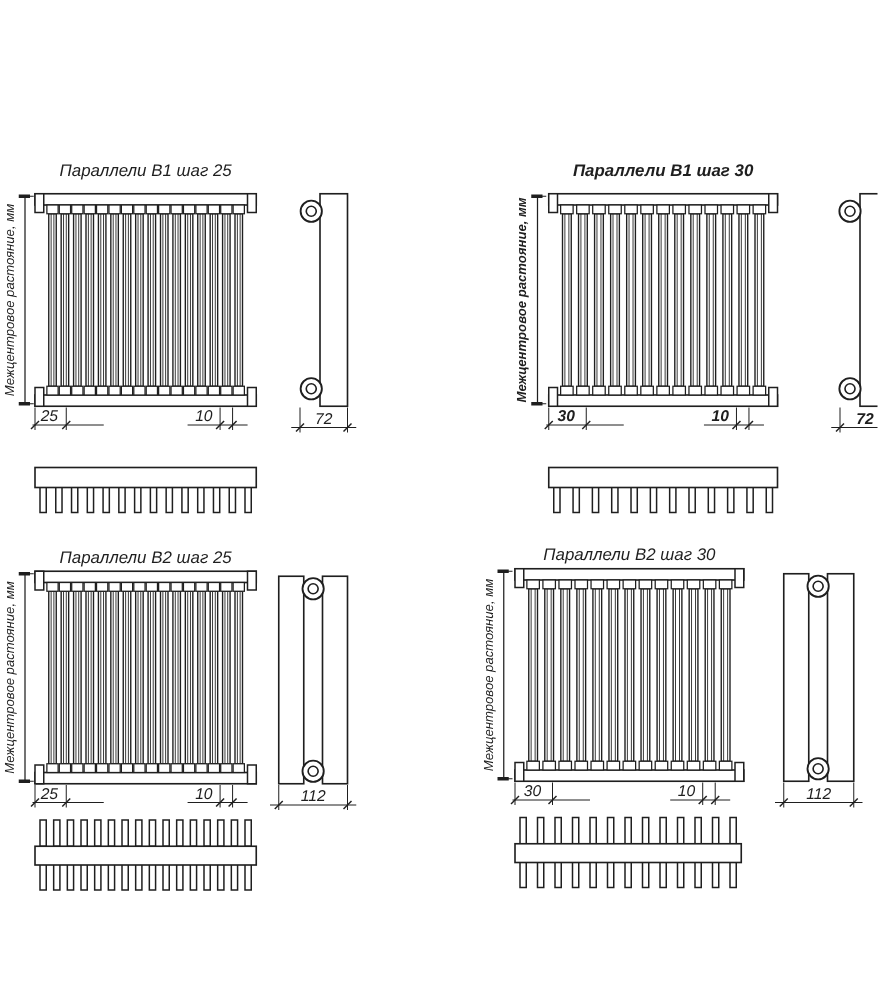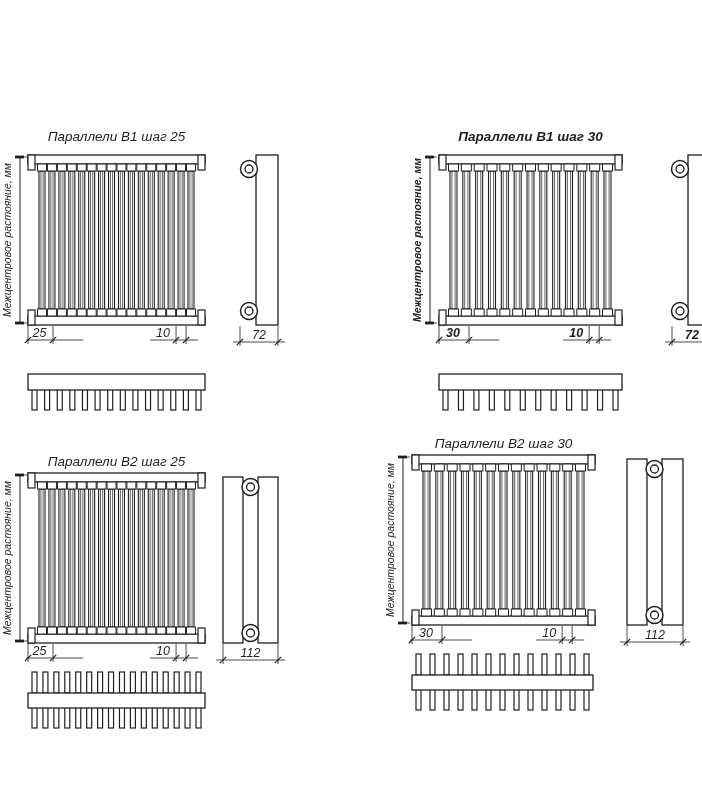--- a/index.html
+++ b/index.html
@@ -287,21 +287,21 @@
           <rect x="153.27272727272728" y="267" width="5" height="21" fill="#fff" stroke="#1f1f1f" stroke-width="1.2"></rect>
           <rect x="168.72727272727275" y="267" width="5" height="21" fill="#fff" stroke="#1f1f1f" stroke-width="1.2"></rect>
           <rect x="184.1818181818182" y="267" width="5" height="21" fill="#fff" stroke="#1f1f1f" stroke-width="1.2"></rect>
           <rect x="199.63636363636363" y="267" width="5" height="21" fill="#fff" stroke="#1f1f1f" stroke-width="1.2"></rect>
           <rect x="215.0909090909091" y="267" width="5" height="21" fill="#fff" stroke="#1f1f1f" stroke-width="1.2"></rect>
           <rect x="230.54545454545456" y="267" width="5" height="21" fill="#fff" stroke="#1f1f1f" stroke-width="1.2"></rect>
           <rect x="246" y="267" width="5" height="21" fill="#fff" stroke="#1f1f1f" stroke-width="1.2"></rect>
           <rect x="72" y="252" width="183" height="16" fill="#fff" stroke="#1f1f1f" stroke-width="1.3"></rect>
         </g>
       </svg></div>
-  <div class="quad" style="left: 0px; top: 428px; width: 351px; height: 292px;"><svg width="351" height="292" viewBox="0 0 351 292">
+  <div class="quad" style="left: 0px; top: 412px; width: 351px; height: 292px;"><svg width="351" height="292" viewBox="0 0 351 292">
         <text x="116.5" y="16" font-size="13.5" text-anchor="middle">Параллели В2 шаг 25</text>
         <g>
           <rect x="28" y="23" width="177" height="9" fill="#fff" stroke="#1f1f1f" stroke-width="1.3"></rect>
           <rect x="28" y="184" width="177" height="9" fill="#fff" stroke="#1f1f1f" stroke-width="1.3"></rect>
           <rect x="39" y="39" width="6" height="138" fill="#fff" stroke="#1f1f1f" stroke-width="1.1"></rect>
           <line x1="40.9" y1="39" x2="40.9" y2="177" stroke="#1f1f1f" stroke-width="0.7"></line>
           <line x1="43.1" y1="39" x2="43.1" y2="177" stroke="#1f1f1f" stroke-width="0.7"></line>
           <rect x="37.5" y="32" width="9" height="7" fill="#fff" stroke="#1f1f1f" stroke-width="1"></rect>
           <rect x="37.5" y="177" width="9" height="7" fill="#fff" stroke="#1f1f1f" stroke-width="1"></rect>
           <rect x="48.93333333333334" y="39" width="6" height="138" fill="#fff" stroke="#1f1f1f" stroke-width="1.1"></rect>

